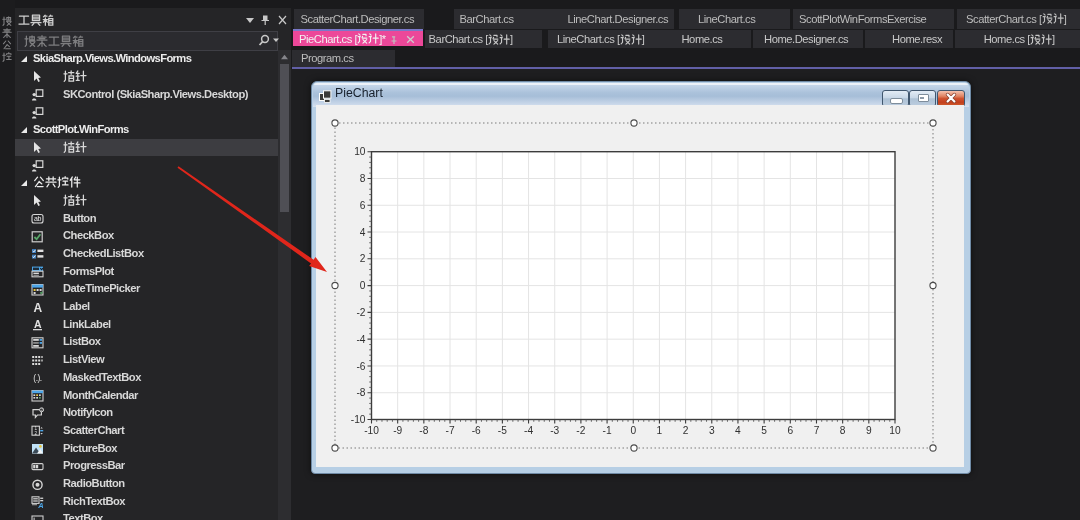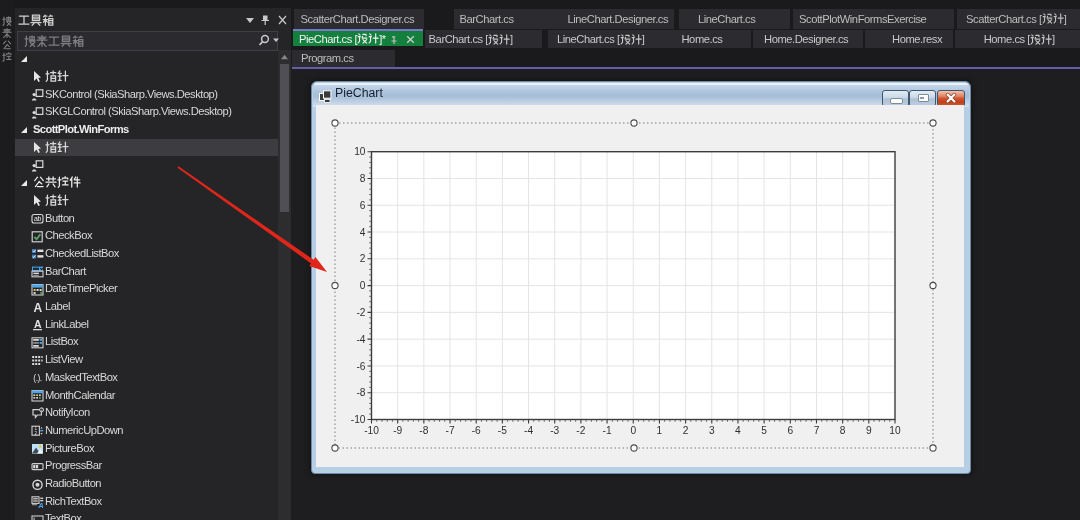--- a/index.html
+++ b/index.html
@@ -7,31 +7,31 @@
 .cj{display:inline-block;}
 .cj use,.cj path{stroke:currentColor;fill:none;stroke-width:1.05;stroke-linecap:round;}
 
 #lstrip{left:0;top:0;width:15px;height:520px;background:#1c1c1e;}
 #tbx{left:15px;top:8px;width:276px;height:512px;background:#252527;}
 #tbxtitle{left:18px;top:10px;width:270px;height:20px;color:#d0d0d0;font-size:12.5px;line-height:20px;}
 #search{left:17px;top:31px;width:259px;height:18px;background:#2b2b2f;border:1px solid #3f3f45;color:#7e7e80;font-size:12px;line-height:18px;}
 .trow{position:absolute;left:15px;width:263px;height:17.7px;color:#d8d8d8;font-size:11.2px;letter-spacing:-0.5px;line-height:17.7px;white-space:nowrap;}
 .thead{color:#ececec;font-weight:bold;letter-spacing:-0.62px;}
 .tsel{background:#3d3d41;}
-.titext{position:absolute;left:30px;top:0;}
+.titext{position:absolute;left:48px;top:0;font-weight:bold;}
 .thtext{position:absolute;left:18px;top:0;}
 .ticon{position:absolute;left:16px;top:2.6px;width:13px;height:13px;}
 .tarrow{position:absolute;left:5px;top:5px;width:8px;height:8px;}
 
 #sbtrack{left:278px;top:50px;width:13px;height:470px;background:#2d2d30;}
 #sbthumb{left:280px;top:64px;width:9px;height:148px;background:#4f4f55;}
 
 .tab{position:absolute;box-sizing:border-box;background:#2c2c30;color:#bdbdbd;font-size:11.2px;letter-spacing:-0.45px;white-space:nowrap;overflow:hidden;}
 .tab2{background:#2c2c30;color:#c8c8c8;}
-#tabact{background:#15803d;color:#f2f2f2;border-top:2px solid #7a78c8;}
+#tabact{background:#ec4899;color:#f2f2f2;border-top:2px solid #7a78c8;}
 #pline{left:292px;top:66.5px;width:788px;height:2px;background:#615fa6;}
 
 #designer{left:291px;top:68.5px;width:789px;height:451.5px;background:#1e1e20;}
 #form{left:311px;top:81px;width:658px;height:391px;background:linear-gradient(180deg,#c2d6ea,#b4cce2 30%,#aec8e0 60%,#bctrans);background:#b7cfe5;border:1px solid #6f8aa5;border-radius:6px 6px 4px 4px;box-shadow:0 0 6px rgba(0,0,0,.6);}
 #titlebar{left:1px;top:1px;width:656px;height:24px;border-radius:6px 6px 0 0;background:linear-gradient(180deg,#cddcee 0%,#abc2db 40%,#a6bed8 55%,#c6d5e8 85%,#d7e2f0 100%);}
 #ftitle{left:23px;top:4px;color:#17202c;font-size:12.3px;}
 #client{left:4px;top:23px;width:648px;height:362px;background:#f0f0f0;}
 .wbtn{position:absolute;top:7.5px;width:25px;height:15px;border:1px solid #41576e;border-radius:3px;}
 .wbmm{background:linear-gradient(180deg,#e3ecf5 0%,#c9d8e7 45%,#aec2d5 52%,#bccddf 100%);}
 #wclose{background:linear-gradient(180deg,#f5c2ae 0%,#e08463 35%,#cf5330 50%,#c23f1d 75%,#d2602f 100%);}
@@ -96,20 +96,21 @@
       </svg></span></div>
 <svg class="abs" style="left:258px;top:34px" width="22" height="13" viewBox="0 0 22 13">
 <circle cx="7" cy="5" r="3.4" stroke="#c8c8c8" stroke-width="1.5" fill="none"></circle>
 <path d="M4.6,7.6 L1.5,11" stroke="#c8c8c8" stroke-width="1.7"></path>
 <path d="M15,4.5 L18,8 L21,4.5 Z" fill="#c8c8c8"></path>
   </svg>
 <div class="trow thead" style="top:50.2px">
     <svg class="tarrow" viewBox="0 0 8 8">
       <path d="M7,1 V7 H1 Z" fill="#eaeaea"></path>
     </svg>
+    <span class="thtext">SkiaSharp.Views.WindowsForms</span>
   </div>
 <div class="trow" style="top:67.9px">
     <svg class="ticon" viewBox="0 0 13 13">
       <path d="M3,1 L3,11 L5.6,8.6 L7.3,12 L8.9,11.2 L7.3,8 L10,7.6 Z" fill="#e4e4e4"></path>
     </svg>
     <span class="titext"><svg class="cj" style="width:12px;height:12px;vertical-align:-2px;" viewBox="0 0 10 10">
         <use href="#g-zhi"></use>
       </svg><svg class="cj" style="width:12px;height:12px;vertical-align:-2px;" viewBox="0 0 10 10">
         <use href="#g-zhen"></use>
       </svg></span>
@@ -121,21 +122,20 @@
       <path d="M1,12.4 C1,9.9 5.4,9.9 5.4,12.4 Z" fill="#d8d8d8"></path>
     </svg>
     <span class="titext">SKControl (SkiaSharp.Views.Desktop)</span>
   </div>
 <div class="trow" style="top:103.3px">
     <svg class="ticon" viewBox="0 0 13 13">
       <rect x="5.2" y="1.8" width="6.6" height="6.6" fill="none" stroke="#d8d8d8" stroke-width="1.2"></rect>
       <circle cx="3.2" cy="6.6" r="1.7" fill="#d8d8d8"></circle>
       <path d="M1,12.4 C1,9.9 5.4,9.9 5.4,12.4 Z" fill="#d8d8d8"></path>
     </svg>
-    <span class="titext">SKGLControl (SkiaSharp.Views.Desktop)</span>
   </div>
 <div class="trow thead" style="top:121.0px">
     <svg class="tarrow" viewBox="0 0 8 8">
       <path d="M7,1 V7 H1 Z" fill="#eaeaea"></path>
     </svg>
     <span class="thtext">ScottPlot.WinForms</span>
   </div>
 <div class="trow tsel" style="top:138.7px">
     <svg class="ticon" viewBox="0 0 13 13">
       <path d="M3,1 L3,11 L5.6,8.6 L7.3,12 L8.9,11.2 L7.3,8 L10,7.6 Z" fill="#e4e4e4"></path>
@@ -204,21 +204,21 @@
   </div>
 <div class="trow" style="top:262.6px">
     <svg class="ticon" viewBox="0 0 13 13">
       <rect x="1" y="1.6" width="11" height="4.6" fill="#4da6e8"></rect>
       <rect x="2" y="2.6" width="6" height="2.4" fill="#1d2b38"></rect>
       <path d="M9.3,3 L10.6,4.8 L11.9,3" stroke="#12202e" stroke-width="1.1" fill="none"></path>
       <rect x="1" y="6.2" width="11" height="5.6" fill="none" stroke="#d0d0d0" stroke-width="1.1"></rect>
       <rect x="2.4" y="7.6" width="5.5" height="1.5" fill="#d9d9d9"></rect>
       <rect x="2.4" y="9.8" width="5.5" height="1.5" fill="#8a8a8a"></rect>
     </svg>
-    <span class="titext">BarChart</span>
+    <span class="titext">FormsPlot</span>
   </div>
 <div class="trow" style="top:280.3px">
     <svg class="ticon" viewBox="0 0 13 13">
       <rect x="1" y="1.6" width="11" height="10.4" fill="none" stroke="#cfcfcf" stroke-width="1.1"></rect>
       <rect x="1" y="1.6" width="11" height="3" fill="#4da6e8"></rect>
       <rect x="2.6" y="6" width="2" height="2" fill="#e8c33a"></rect>
       <rect x="5.6" y="6" width="2" height="2" fill="#d8d8d8"></rect>
       <rect x="8.6" y="6" width="2" height="2" fill="#d8d8d8"></rect>
       <rect x="2.6" y="9" width="2" height="2" fill="#d8d8d8"></rect>
       <path d="M9.2,9.4 L10.2,10.6 L11.6,8.6" stroke="#59a869" stroke-width="1.2" fill="none"></path>
@@ -294,21 +294,21 @@
   </div>
 <div class="trow" style="top:421.9px">
     <svg class="ticon" viewBox="0 0 13 13">
       <rect x="1" y="2.2" width="7.4" height="9" fill="none" stroke="#cfcfcf" stroke-width="1.1"></rect>
       <text x="4.6" y="6.4" font-size="4.6" fill="#e0e0e0" text-anchor="middle" font-family="Liberation Sans">1</text>
       <text x="4.6" y="10.6" font-size="4.6" fill="#e0e0e0" text-anchor="middle" font-family="Liberation Sans">2</text>
       <path d="M9.4,4.4 L10.6,3 L11.8,4.4 Z" fill="#d0d0d0"></path>
       <path d="M9.4,9 L10.6,10.4 L11.8,9 Z" fill="#d0d0d0"></path>
       <rect x="9.2" y="6" width="3" height="1.4" fill="#4da6e8"></rect>
     </svg>
-    <span class="titext">NumericUpDown</span>
+    <span class="titext">ScatterChart</span>
   </div>
 <div class="trow" style="top:439.6px">
     <svg class="ticon" viewBox="0 0 13 13">
       <rect x="1" y="2" width="11" height="9.6" fill="#bfe1f6"></rect>
       <circle cx="9.4" cy="4.4" r="1.3" fill="#e8c33a"></circle>
       <path d="M1,11.6 L5,5.6 L7.6,9.2 L9.4,7.2 L12,11.6 Z" fill="#f4f6f8"></path>
       <path d="M1,11.6 L5,5.6 L7.6,9.2 L6,11.6 Z" fill="#3a4a58"></path>
     </svg>
     <span class="titext">PictureBox</span>
   </div>

